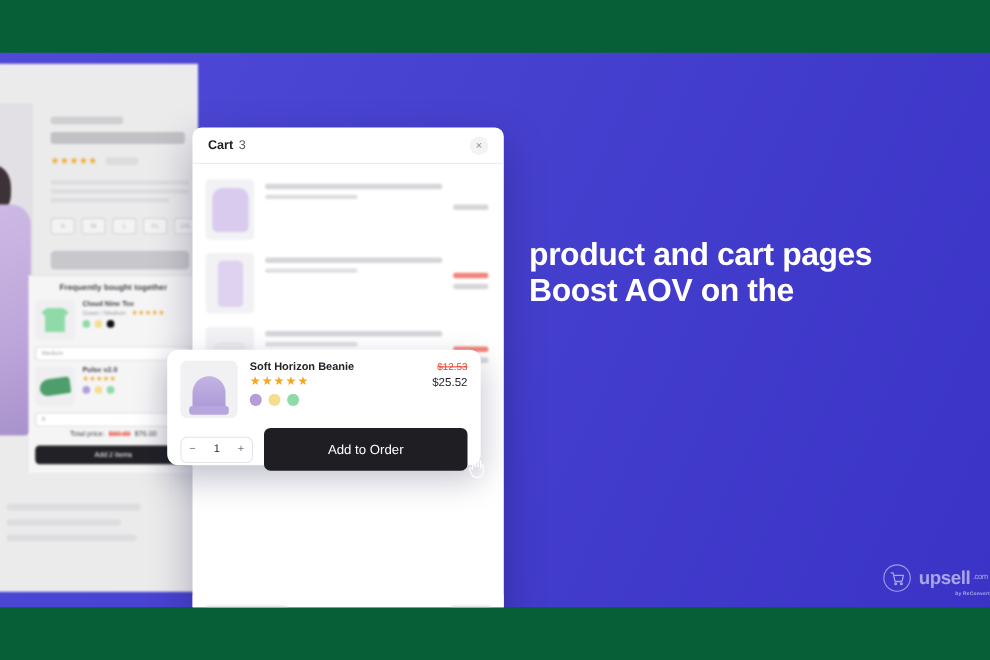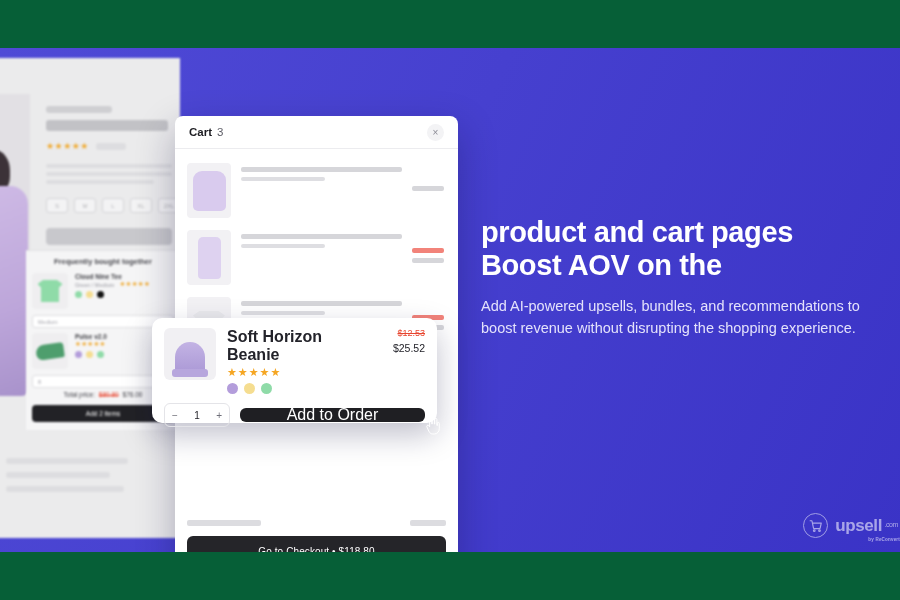--- a/index.html
+++ b/index.html
@@ -181,37 +181,37 @@
     padding: 10px 12px;
   }
   .pp-top { display:flex; gap:11px; }
   .pp-thumb { width:52px; height:52px; border-radius:6px; background:#f1f0f3; flex:none;
               display:flex; align-items:flex-end; justify-content:center; padding-bottom:7px; }
   .beanie { width:30px; height:31px; background:linear-gradient(180deg,#c3b3e4 0%,#ab99d6 100%);
             border-radius: 15px 15px 4px 4px; position:relative; }
   .beanie::after { content:""; position:absolute; left:-3px; bottom:-4px; width:36px; height:8px;
                    background:#b7a6dd; border-radius:3px; }
   .pp-info { flex:1; min-width:0; }
-  .pp-name { font-size:16px; font-weight:700; color:#23232a; }
+  .pp-name { font-size:10px; font-weight:700; color:#23232a; }
   .pp-stars { font-size:11px; color:#f5a623; letter-spacing:1px; margin-top:3px; line-height:1; }
   .pp-sw { display:flex; gap:6px; margin-top:5px; }
   .pp-sw span { width:11px; height:11px; border-radius:50%; }
   .pp-price { text-align:right; flex:none; padding-left:4px; }
   .pp-old { font-size:9px; color:#e8452f; text-decoration: line-through; }
   .pp-new { font-size:10.5px; color:#23232a; margin-top:4px; }
   .pp-bottom { display:flex; align-items:center; gap:10px; margin-top:9px; }
   .stepper {
     width:66px; height:24px; border:1px solid #e4e4e8; border-radius:6px;
     display:flex; align-items:center; justify-content:space-between; padding:0 7px;
     font-size:10px; color:#6f6f79; flex:none;
   }
   .stepper .qty { color:#23232a; }
   .add-order {
-    flex:1; height:14px; background:#1f1f23; border-radius:6px;
-    color:#fff; font-size:16px; display:flex; align-items:center; justify-content:center;
+    flex:1; height:39px; background:#1f1f23; border-radius:6px;
+    color:#fff; font-size:12px; display:flex; align-items:center; justify-content:center;
   }
   .cursor {
     position:absolute; right:-4px; bottom:-12px; width:17px; height:19px;
     color:#fff;
   }
 
   
   .copy { position:absolute; left:481px; top:168px; width:390px; }
   .headline {
     font-size: 29px; font-weight: 700; color:#fff; line-height: 1.14;
@@ -366,21 +366,20 @@
             <div class="ci-p-new"></div>
           </div>
         </div>
       </div>
 
       <div class="cart-foot">
         <div class="sk-row">
           <div style="width:74px"></div>
           <div style="width:36px"></div>
         </div>
-        <div class="checkout">Go to Checkout • $118.80</div>
       </div>
     </div>
 
     <div class="popup">
       <div class="pp-top">
         <div class="pp-thumb">
           <div class="beanie"></div>
         </div>
         <div class="pp-info">
           <div class="pp-name">Soft Horizon Beanie</div>
@@ -409,21 +408,20 @@
       <svg class="cursor" viewBox="0 0 24 26">
         <path d="M8 3.5a1.5 1.5 0 0 1 3 0V11h.6V2a1.5 1.5 0 0 1 3 0v9h.6V4.5a1.5 1.5 0 0 1 3 0V13h.6v-3a1.4 1.4 0 0 1 2.8 0v7.5c0 4.1-3 7.5-7 7.5h-2c-2.6 0-4.6-1.5-5.7-3.8L4 14.8a1.5 1.5 0 0 1 2.4-1.7L8 14.8V3.5z" fill="none" stroke="#ffffff" stroke-width="1.4" stroke-linejoin="round"></path>
       </svg>
     </div>
 
     <div class="copy">
       <div class="headline">
         <div>product and cart pages</div>
         <div>Boost AOV on the</div>
       </div>
-      <div class="subcopy">Add AI-powered upsells, bundles, and recommendations to boost revenue without disrupting the shopping experience.</div>
     </div>
 
     <div class="logo">
       <div class="logo-mark">
         <svg width="14" height="14" viewBox="0 0 24 24" fill="none" stroke="#eceafd" stroke-width="2" stroke-linecap="round" stroke-linejoin="round">
           <circle cx="9" cy="20" r="1.4"></circle>
           <circle cx="18" cy="20" r="1.4"></circle>
           <path d="M2 3h3l2.6 12.2a1.6 1.6 0 0 0 1.6 1.3h8.4a1.6 1.6 0 0 0 1.6-1.3L21 7H6"></path>
         </svg>
       </div>

